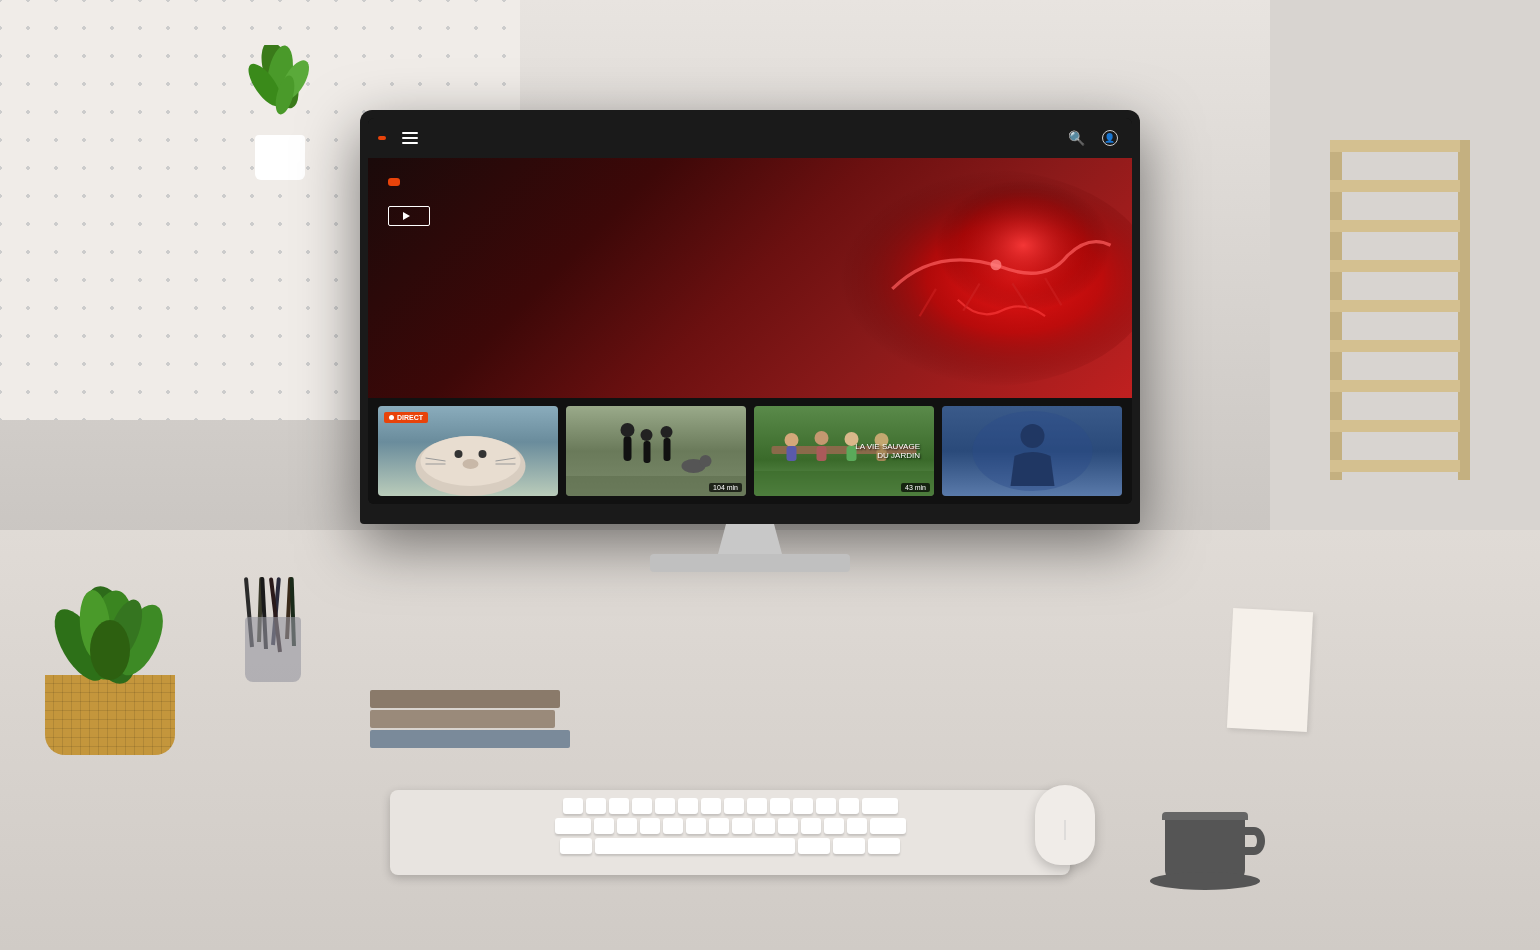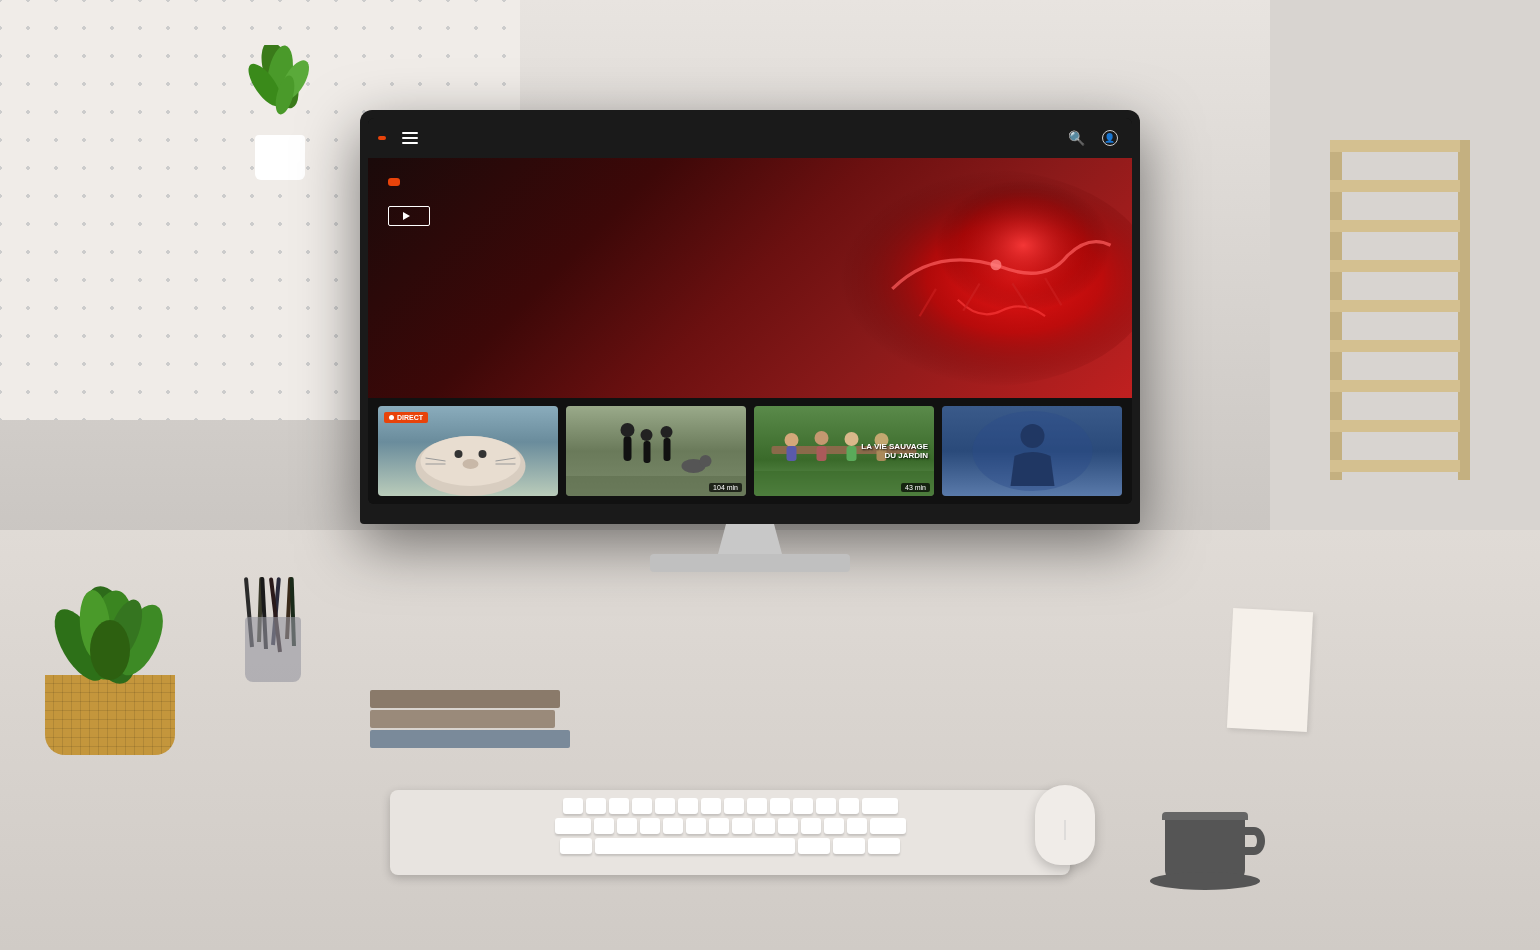--- a/index.html
+++ b/index.html
@@ -360,26 +360,26 @@
       background: rgba(0,0,0,0.7);
       color: white;
       font-size: 7px;
       padding: 1px 4px;
       border-radius: 2px;
     }
 
     
     .garden-text-overlay {
       position: absolute;
-      right: 6px;
+      right: 14px;
       top: 50%;
       transform: translateY(-50%);
       color: white;
       font-size: 8px;
-      font-weight: bold;
+      font-weight: normal;
       text-align: right;
       text-shadow: 1px 1px 2px black;
     }
 
     
     .keyboard {
       position: absolute;
       bottom: 75px;
       left: 390px;
       width: 680px;

